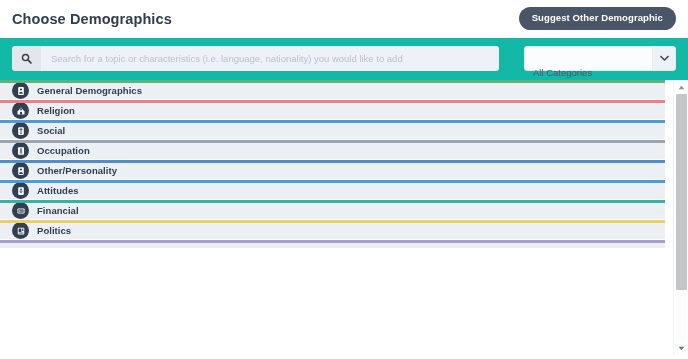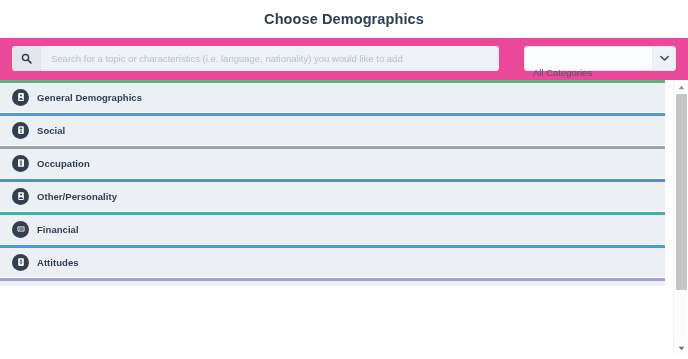--- a/index.html
+++ b/index.html
@@ -24,24 +24,23 @@
   }
 
   
   .header {
     position: relative;
     height: 38px;
     box-sizing: border-box;
     padding: 0 12px;
     display: flex;
     align-items: center;
-    justify-content: center;
+    justify-content: space-between;
     border-bottom: 1px solid #f4f6f8;
     background: #ffffff;
-    flex-direction: column;
   }
   .page-title {
     font-size: 14.5px;
     font-weight: bold;
     color: #2e3e50;
     letter-spacing: 0.1px;
   }
   .suggest-button {
     background: #4a5568;
     color: #ffffff;
@@ -56,21 +55,21 @@
     line-height: 1;
     white-space: nowrap;
   }
 
   
   .search-row {
     display: flex;
     align-items: flex-end;
     padding: 8px 12px 9px 12px;
     gap: 12px;
-    background: #ec4899;
+    background: #14b8a6;
     box-sizing: border-box;
   }
   .search-group {
     display: flex;
     flex: 1 1 auto;
     height: 25px;
     min-width: 0;
   }
   .search-icon-btn {
     width: 29px;
@@ -145,21 +144,21 @@
     overflow: hidden;
     background: #ffffff;
   }
   .list-inner {
     position: absolute;
     top: 0; left: 0;
     width: 665px;
   }
   .demo-row {
     position: relative;
-    height: 32px;
+    height: 19px;
     background: #ecf0f4;
     display: flex;
     align-items: center;
     padding-left: 12px;
     box-sizing: border-box;
     cursor: pointer;
     margin-bottom: 1px;
   }
   .demo-row::before {
     content: "";
@@ -245,20 +244,21 @@
     cursor: pointer;
   }
 </style>
 </head>
 <body>
 
 <div class="page">
 
   <div class="header">
     <div class="page-title">Choose Demographics</div>
+    <button class="suggest-button">Suggest Other Demographic</button>
   </div>
 
   <div class="search-row">
     <div class="search-group">
       <button class="search-icon-btn">
         <svg width="11" height="11" viewBox="0 0 16 16" aria-hidden="true">
           <circle cx="6.6" cy="6.6" r="4.5" fill="none" stroke="#2f3d4f" stroke-width="2"></circle>
           <line x1="10.2" y1="10.2" x2="14.4" y2="14.4" stroke="#2f3d4f" stroke-width="2.4" stroke-linecap="round"></line>
         </svg>
       </button>
@@ -282,20 +282,31 @@
         <span class="row-icon">
           <svg width="10" height="10" viewBox="0 0 16 16" aria-hidden="true">
             <rect x="3.5" y="1.6" width="9" height="12.8" rx="1.4" fill="#ffffff"></rect>
             <circle cx="8" cy="5.6" r="1.7" fill="#313f50"></circle>
             <path d="M5 12.4c0-1.9 1.3-3.2 3-3.2s3 1.3 3 3.2z" fill="#313f50"></path>
           </svg>
         </span>
         <span class="row-label">General Demographics</span>
       </div>
 
+      <div class="demo-row" style="--accent:#ea8088">
+        <span class="row-icon">
+          <svg width="10" height="10" viewBox="0 0 16 16" aria-hidden="true">
+            <path d="M8 2.2 L13.6 8.6 L13.6 13.6 L2.4 13.6 L2.4 8.6 Z" fill="#ffffff"></path>
+            <rect x="7.3" y="3.4" width="1.4" height="4" fill="#313f50"></rect>
+            <rect x="6.2" y="4.4" width="3.6" height="1.3" fill="#313f50"></rect>
+            <path d="M6.3 13.6 v-2.9 a1.7 1.7 0 0 1 3.4 0 v2.9z" fill="#313f50"></path>
+          </svg>
+        </span>
+        <span class="row-label">Religion</span>
+      </div>
 
       <div class="demo-row" style="--accent:#4f9cd4">
         <span class="row-icon">
           <svg width="10" height="10" viewBox="0 0 16 16" aria-hidden="true">
             <rect x="3.5" y="1.8" width="9" height="12.4" rx="1.3" fill="#ffffff"></rect>
             <rect x="7.4" y="3.4" width="1.3" height="7.4" fill="#313f50"></rect>
             <rect x="5.4" y="4.6" width="5.2" height="1.3" fill="#313f50"></rect>
             <circle cx="8" cy="11.7" r="1.3" fill="#313f50"></circle>
           </svg>
         </span>
@@ -317,43 +328,54 @@
         <span class="row-icon">
           <svg width="10" height="10" viewBox="0 0 16 16" aria-hidden="true">
             <rect x="3.5" y="1.8" width="9" height="12.4" rx="1.3" fill="#ffffff"></rect>
             <circle cx="8" cy="5.4" r="1.6" fill="#313f50"></circle>
             <path d="M4.9 12.6c0-1.8 1.4-3 3.1-3s3.1 1.2 3.1 3z" fill="#313f50"></path>
           </svg>
         </span>
         <span class="row-label">Other/Personality</span>
       </div>
 
-      <div class="demo-row" style="--accent:#37b3a3">
-        <span class="row-icon">
-          <svg width="10" height="10" viewBox="0 0 16 16" aria-hidden="true">
-            <rect x="2.4" y="4" width="11.2" height="8" rx="1.1" fill="#ffffff"></rect>
-            <rect x="3.8" y="5.4" width="8.4" height="5.2" fill="#313f50"></rect>
-            <text x="8" y="9.8" font-size="4.6" fill="#ffffff" text-anchor="middle" font-family="DejaVu Sans, sans-serif">$m</text>
-          </svg>
-        </span>
-        <span class="row-label">Financial</span>
-      </div>
-
       <div class="demo-row" style="--accent:#4a9ed8">
         <span class="row-icon">
           <svg width="10" height="10" viewBox="0 0 16 16" aria-hidden="true">
             <rect x="3.5" y="1.8" width="9" height="12.4" rx="1.3" fill="#ffffff"></rect>
             <circle cx="8" cy="5.4" r="1.5" fill="#313f50"></circle>
             <rect x="5.4" y="7.6" width="5.2" height="1.3" fill="#313f50"></rect>
             <rect x="6.6" y="10" width="2.8" height="1.3" fill="#313f50"></rect>
           </svg>
         </span>
         <span class="row-label">Attitudes</span>
       </div>
 
+      <div class="demo-row" style="--accent:#37b3a3">
+        <span class="row-icon">
+          <svg width="10" height="10" viewBox="0 0 16 16" aria-hidden="true">
+            <rect x="2.4" y="4" width="11.2" height="8" rx="1.1" fill="#ffffff"></rect>
+            <rect x="3.8" y="5.4" width="8.4" height="5.2" fill="#313f50"></rect>
+            <text x="8" y="9.8" font-size="4.6" fill="#ffffff" text-anchor="middle" font-family="DejaVu Sans, sans-serif">$m</text>
+          </svg>
+        </span>
+        <span class="row-label">Financial</span>
+      </div>
+
+      <div class="demo-row" style="--accent:#e8cf6a">
+        <span class="row-icon">
+          <svg width="10" height="10" viewBox="0 0 16 16" aria-hidden="true">
+            <rect x="2.8" y="2.6" width="10.4" height="10.8" rx="1.2" fill="#ffffff"></rect>
+            <rect x="4.2" y="4" width="4.4" height="5.6" fill="#313f50"></rect>
+            <rect x="4.2" y="10.6" width="7.6" height="1.4" fill="#313f50"></rect>
+            <rect x="9.8" y="4" width="2" height="4.2" fill="#313f50"></rect>
+          </svg>
+        </span>
+        <span class="row-label">Politics</span>
+      </div>
 
 
       <div class="row-stub" style="--accent:#a99ed0"></div>
     </div>
 
     <div class="scrollbar">
       <div class="sb-arrow up">
         <svg width="7" height="5" viewBox="0 0 10 6" aria-hidden="true">
           <path d="M5 0.6 L9.2 5.4 L0.8 5.4 Z" fill="#8e9399"></path>
         </svg>

